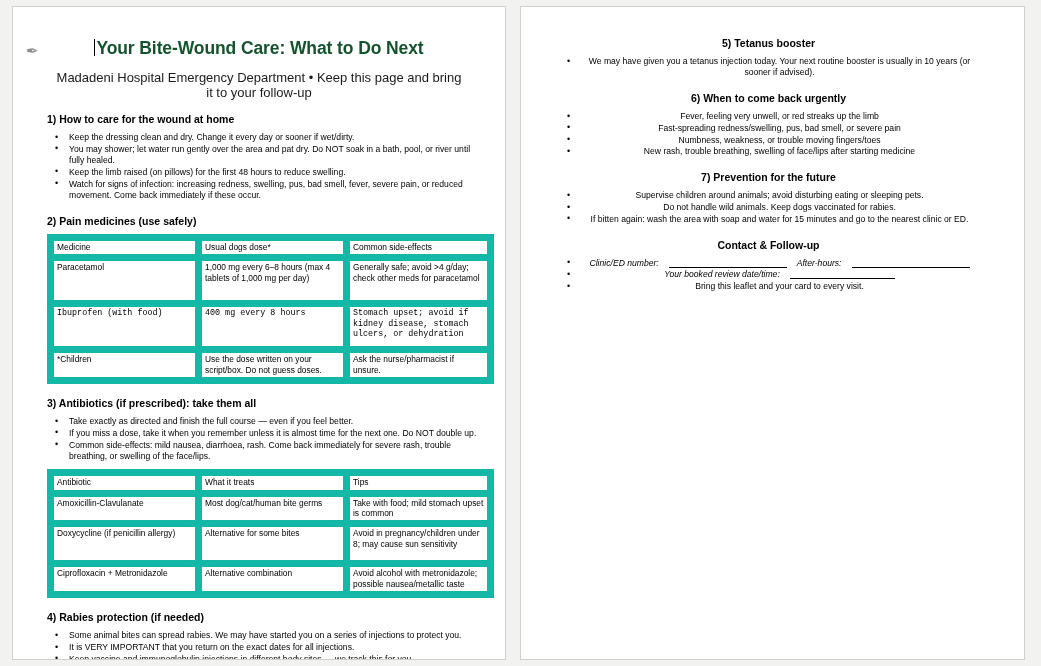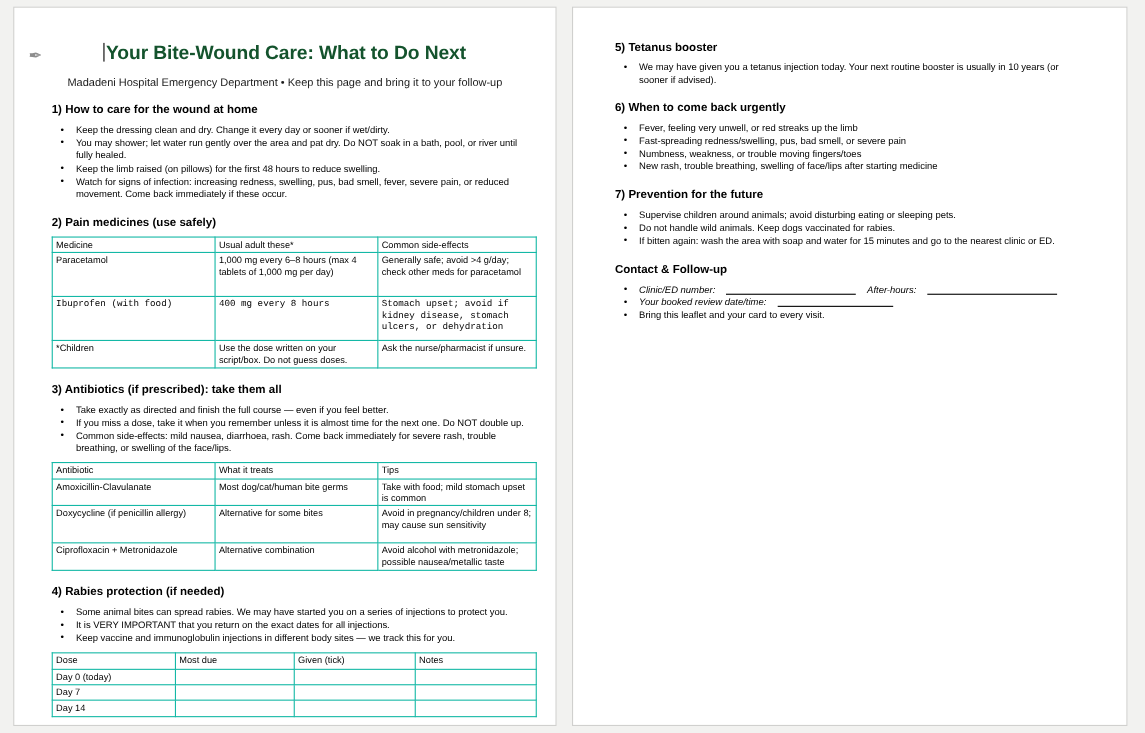--- a/index.html
+++ b/index.html
@@ -65,35 +65,35 @@
   .caret {
     display: inline-block;
     width: 1px;
     height: 17px;
     background: #000;
     vertical-align: -2px;
     margin-right: 1px;
   }
   .doc-subtitle {
     text-align: center;
-    font-size: 10px;
+    font-size: 13px;
     color: #1a1a1a;
     margin: 0;
     padding: 11px 40px 0 40px;
   }
 
   h2.section {
     font-size: 10.5px;
     font-weight: bold;
     color: #000;
     margin: 0;
     padding: 13px 0 0 0;
   }
   .left-body { padding: 0 22px 0 34px; }
-  .right-body { padding: 30px 46px 0 38px; }
+  .right-body { padding: 30px 46px 0 38px; text-align: center; }
 
   ul.bullets {
     list-style: none;
     margin: 0;
     padding: 7px 0 0 0;
   }
   ul.bullets li {
     font-size: 8.6px;
     line-height: 11.3px;
     color: #000;
@@ -111,21 +111,21 @@
 
   
   table.doc-table {
     border-collapse: collapse;
     width: 440px;
     margin-top: 7px;
     table-layout: fixed;
   }
   table.doc-table th,
   table.doc-table td {
-    border: 1px solid #14b8a6;
+    border: 7px solid #14b8a6;
     font-size: 8.4px;
     line-height: 10.4px;
     font-weight: normal;
     text-align: left;
     vertical-align: top;
     padding: 1px 3px 2px 3px;
     color: #000;
   }
   .tbl-meds col.c1 { width: 148px; }
   .tbl-meds col.c2 { width: 148px; }
@@ -188,21 +188,21 @@
         <h2 class="section">2) Pain medicines (use safely)</h2>
         <table class="doc-table tbl-meds">
           <colgroup>
               <col class="c1">
               <col class="c2">
               <col class="c3">
             </colgroup>
           <thead>
             <tr>
               <th>Medicine</th>
-              <th>Usual adult these*</th>
+              <th>Usual dogs dose*</th>
               <th>Common side-effects</th>
             </tr>
           </thead>
           <tbody>
             <tr class="tall-a">
               <td>Paracetamol</td>
               <td>1,000 mg every 6–8 hours (max 4 tablets of 1,000 mg per day)</td>
               <td>Generally safe; avoid &gt;4 g/day; check other meds for paracetamol</td>
             </tr>
             <tr class="tall-b">

